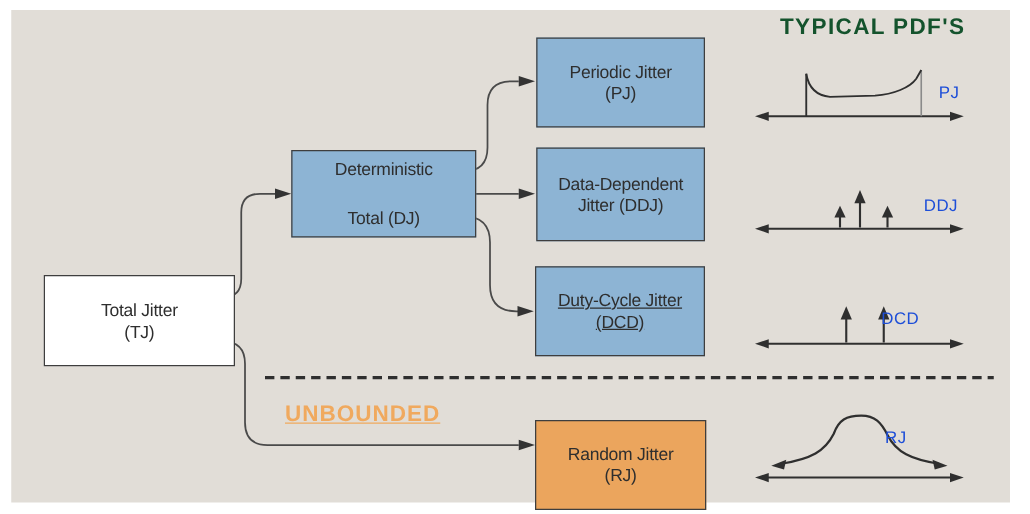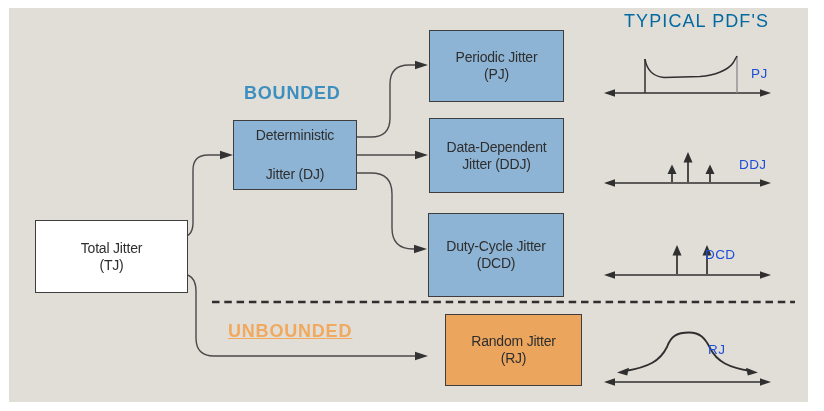--- a/index.html
+++ b/index.html
@@ -18,31 +18,31 @@
   .lines{position:absolute;left:0;top:0;width:824px;height:411px;pointer-events:none;}
   .node{
     position:absolute;display:flex;flex-direction:column;align-items:center;justify-content:center;
     border:1.5px solid #3e3e3e;box-sizing:border-box;
     color:var(--ink);font-size:14px;font-weight:500;letter-spacing:-0.2px;line-height:17px;text-align:center;
   }
   .node.blue{background:var(--blue);text-align:center;}
   .node.orange{background:var(--orange);}
   .node.white{background:#ffffff;}
   #tj {left:35px;  top:220px; width:153px; height:73px;}
-  #dj {left:233px; top:120px; width:124px; height:70px;gap:22px;}
+  #dj {left:233px; top:120px; width:148px; height:70px;gap:22px;}
   #pj {left:429px; top:30px;  width:135px; height:72px;}
   #ddj{left:429px; top:118px; width:135px; height:75px;}
-  #dcd{left:428px; top:213px; width:136px; height:84px;}
-  #rj {left:428px; top:314px; width:137px; height:72px;margin-left:17px;}
+  #dcd{left:428px; top:213px; width:136px; height:72px;text-decoration:underline;}
+  #rj {left:428px; top:336px; width:137px; height:72px;}
   .grouplabel{position:absolute;font-weight:bold;font-size:18px;letter-spacing:0.8px;}
   .grouplabel.bounded{left:244px;top:83px;color:var(--bounded);}
   .grouplabel.unbounded{left:228px;top:321px;color:var(--unbounded);text-decoration:underline;}
   .pdfs-title{
-    position:absolute;left:624px;top:11px;color:#0369a1;
-    font-weight:normal;font-size:18px;letter-spacing:1.1px;
+    position:absolute;left:624px;top:11px;color:#14532d;
+    font-weight:bold;font-size:18px;letter-spacing:1.1px;
   }
   .pdf-label{position:absolute;color:#1d4ed8;font-size:13.5px;letter-spacing:0.4px;}
   #lbl-pj {left:751px;top:66px;}
   #lbl-ddj{left:739px;top:157px;}
   #lbl-dcd{left:705px;top:247px;}
   #lbl-rj {left:708px;top:342px;}
 </style>
 </head>
 <body>
 
@@ -118,40 +118,39 @@
       <polygon points="758,372.5 746,367.8 747.8,375.6" fill="#2f2f2f" stroke="none"></polygon>
     </g>
   </svg>
 
   <div class="node white" id="tj">
     <span>Total Jitter</span>
     <span>(TJ)</span>
   </div>
   <div class="node blue" id="dj">
     <span>Deterministic</span>
-    <span>Jitter (DJ)</span>
+    <span>Total (DJ)</span>
   </div>
   <div class="node blue" id="pj">
     <span>Periodic Jitter</span>
     <span>(PJ)</span>
   </div>
   <div class="node blue" id="ddj">
     <span>Data-Dependent</span>
     <span>Jitter (DDJ)</span>
   </div>
   <div class="node blue" id="dcd">
     <span>Duty-Cycle Jitter</span>
     <span>(DCD)</span>
   </div>
   <div class="node orange" id="rj">
     <span>Random Jitter</span>
     <span>(RJ)</span>
   </div>
 
-  <div class="grouplabel bounded">BOUNDED</div>
   <div class="grouplabel unbounded">UNBOUNDED</div>
   <div class="pdfs-title">TYPICAL PDF'S</div>
 
   <div class="pdf-label" id="lbl-pj">PJ</div>
   <div class="pdf-label" id="lbl-ddj">DDJ</div>
   <div class="pdf-label" id="lbl-dcd">DCD</div>
   <div class="pdf-label" id="lbl-rj">RJ</div>
 </div>
 
 </body></html>

